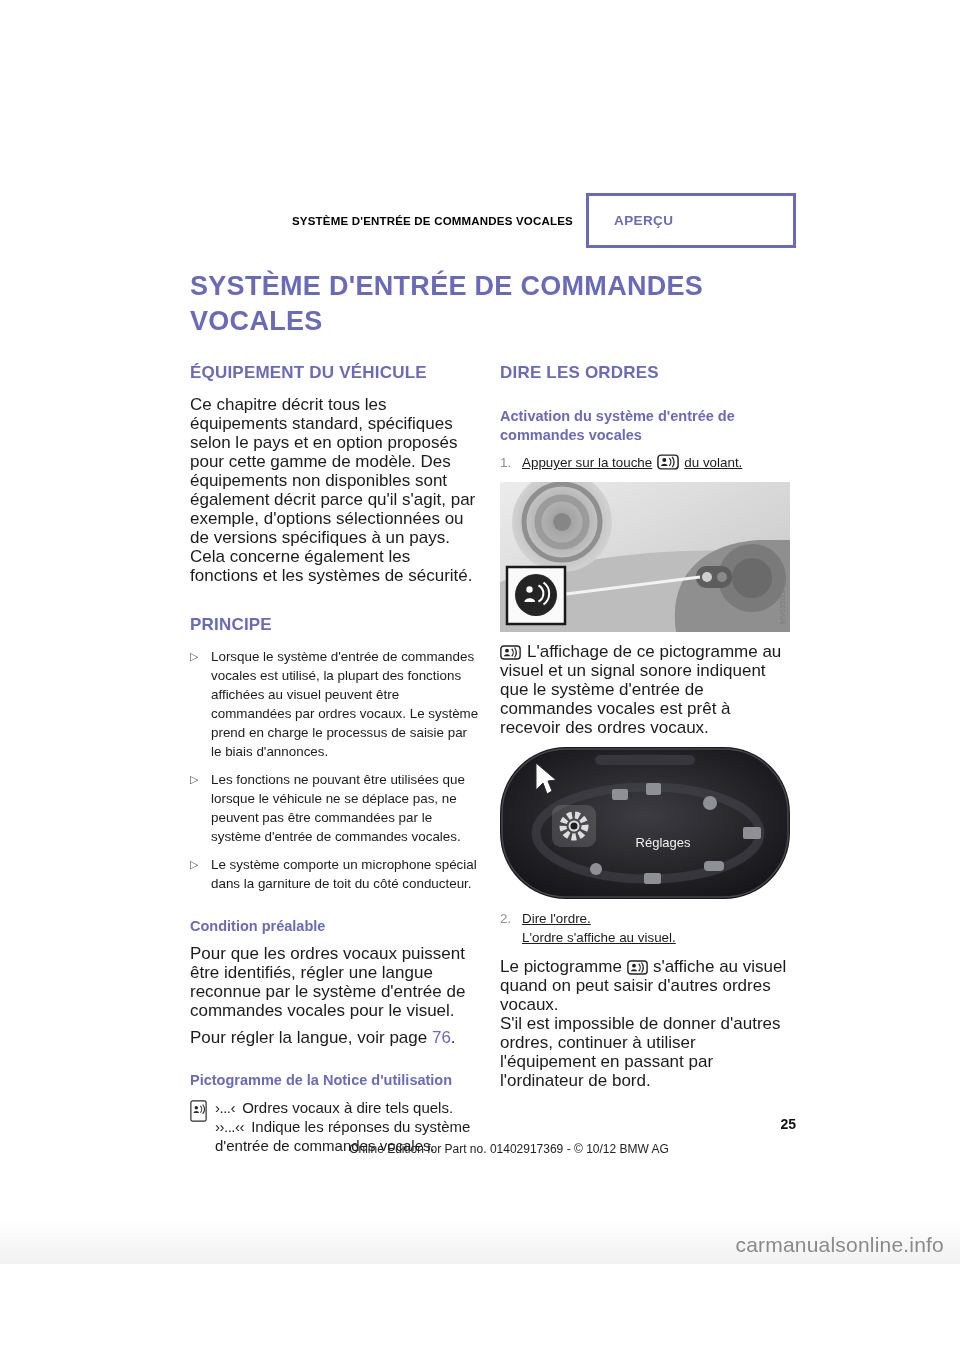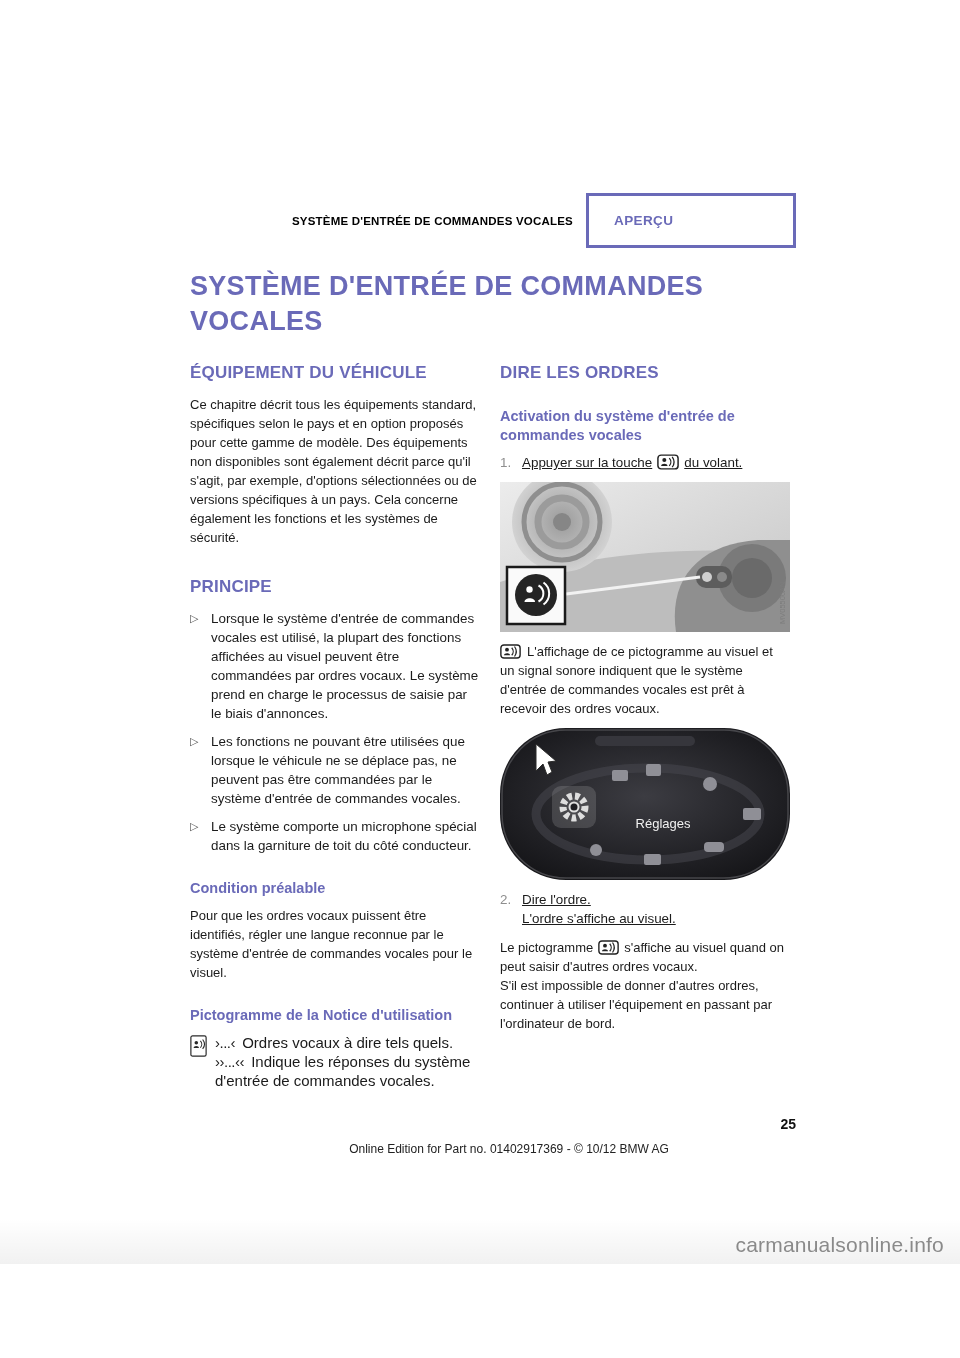--- a/index.html
+++ b/index.html
@@ -27,21 +27,21 @@
     color:var(--accent); letter-spacing:.3px; font-weight:bold;
   }
 
   
   .columns { display:flex; gap:20px; margin-top:24px; }
   .col { width:290px; }
 
   h2.sect { color:var(--accent); font-size:17px; letter-spacing:.2px; margin-bottom:12px; font-weight:bold; }
   .mt-sect { margin-top:30px; }
   h3.sub { color:var(--accent); font-size:14.5px; margin-top:24px; margin-bottom:8px; font-weight:bold; line-height:19px; }
-  p.body { font-size:13px; line-height:19px; color:var(--ink); }
+  p.body { font-size:17px; line-height:19px; color:var(--ink); }
   .mt8 { margin-top:8px; }
   .mt10 { margin-top:10px; }
 
   .bullet { display:flex; margin-bottom:9px; }
   .bullet .marker { width:21px; flex:none; color:#4a4a4a; font-size:11px; line-height:19px; }
   .bullet .btext { flex:1; font-size:13.4px; line-height:19px; }
 
   .step { display:flex; margin-bottom:6px; }
   .step .stepnum { width:22px; flex:none; color:#8e8e8e; font-size:13.4px; line-height:19px; }
   .step .stepbody { flex:1; font-size:13.4px; line-height:19px;text-decoration:underline; }
@@ -99,20 +99,24 @@
           <span class="marker">▷</span>
           <span class="btext">Les fonctions ne pouvant être utilisées que lorsque le véhicule ne se déplace pas, ne peuvent pas être commandées par le système d'entrée de commandes vocales.</span>
         </div>
         <div class="bullet">
           <span class="marker">▷</span>
           <span class="btext">Le système comporte un microphone spécial dans la garniture de toit du côté conducteur.</span>
         </div>
 
         <h3 class="sub">Condition préalable</h3>
         <p class="body">Pour que les ordres vocaux puissent être identifiés, régler une langue reconnue par le système d'entrée de commandes vocales pour le visuel.</p>
+        <p class="body mt8">
+          <span>Pour régler la langue, voir page</span>
+          <span class="pagelink">76</span><span>.</span>
+        </p>
 
         <h3 class="sub">Pictogramme de la Notice d'utilisation</h3>
         <div class="note">
           <span class="note-icon">
             <svg viewBox="0 0 20 26" width="17" height="22">
               <rect x="1" y="1" width="18" height="24" rx="2" fill="none" stroke="#2a2a2a" stroke-width="1.4"></rect>
               <circle cx="7.4" cy="9.2" r="2.1" fill="#2a2a2a"></circle>
               <path d="M4.2 15.4c0-3.2 6.4-3.2 6.4 0z" fill="#2a2a2a"></path>
               <path d="M12.2 6.8a6 6 0 0 1 0 8.2" fill="none" stroke="#2a2a2a" stroke-width="1.3"></path>
               <path d="M14.9 5.3a9 9 0 0 1 0 11.2" fill="none" stroke="#2a2a2a" stroke-width="1.3"></path>

